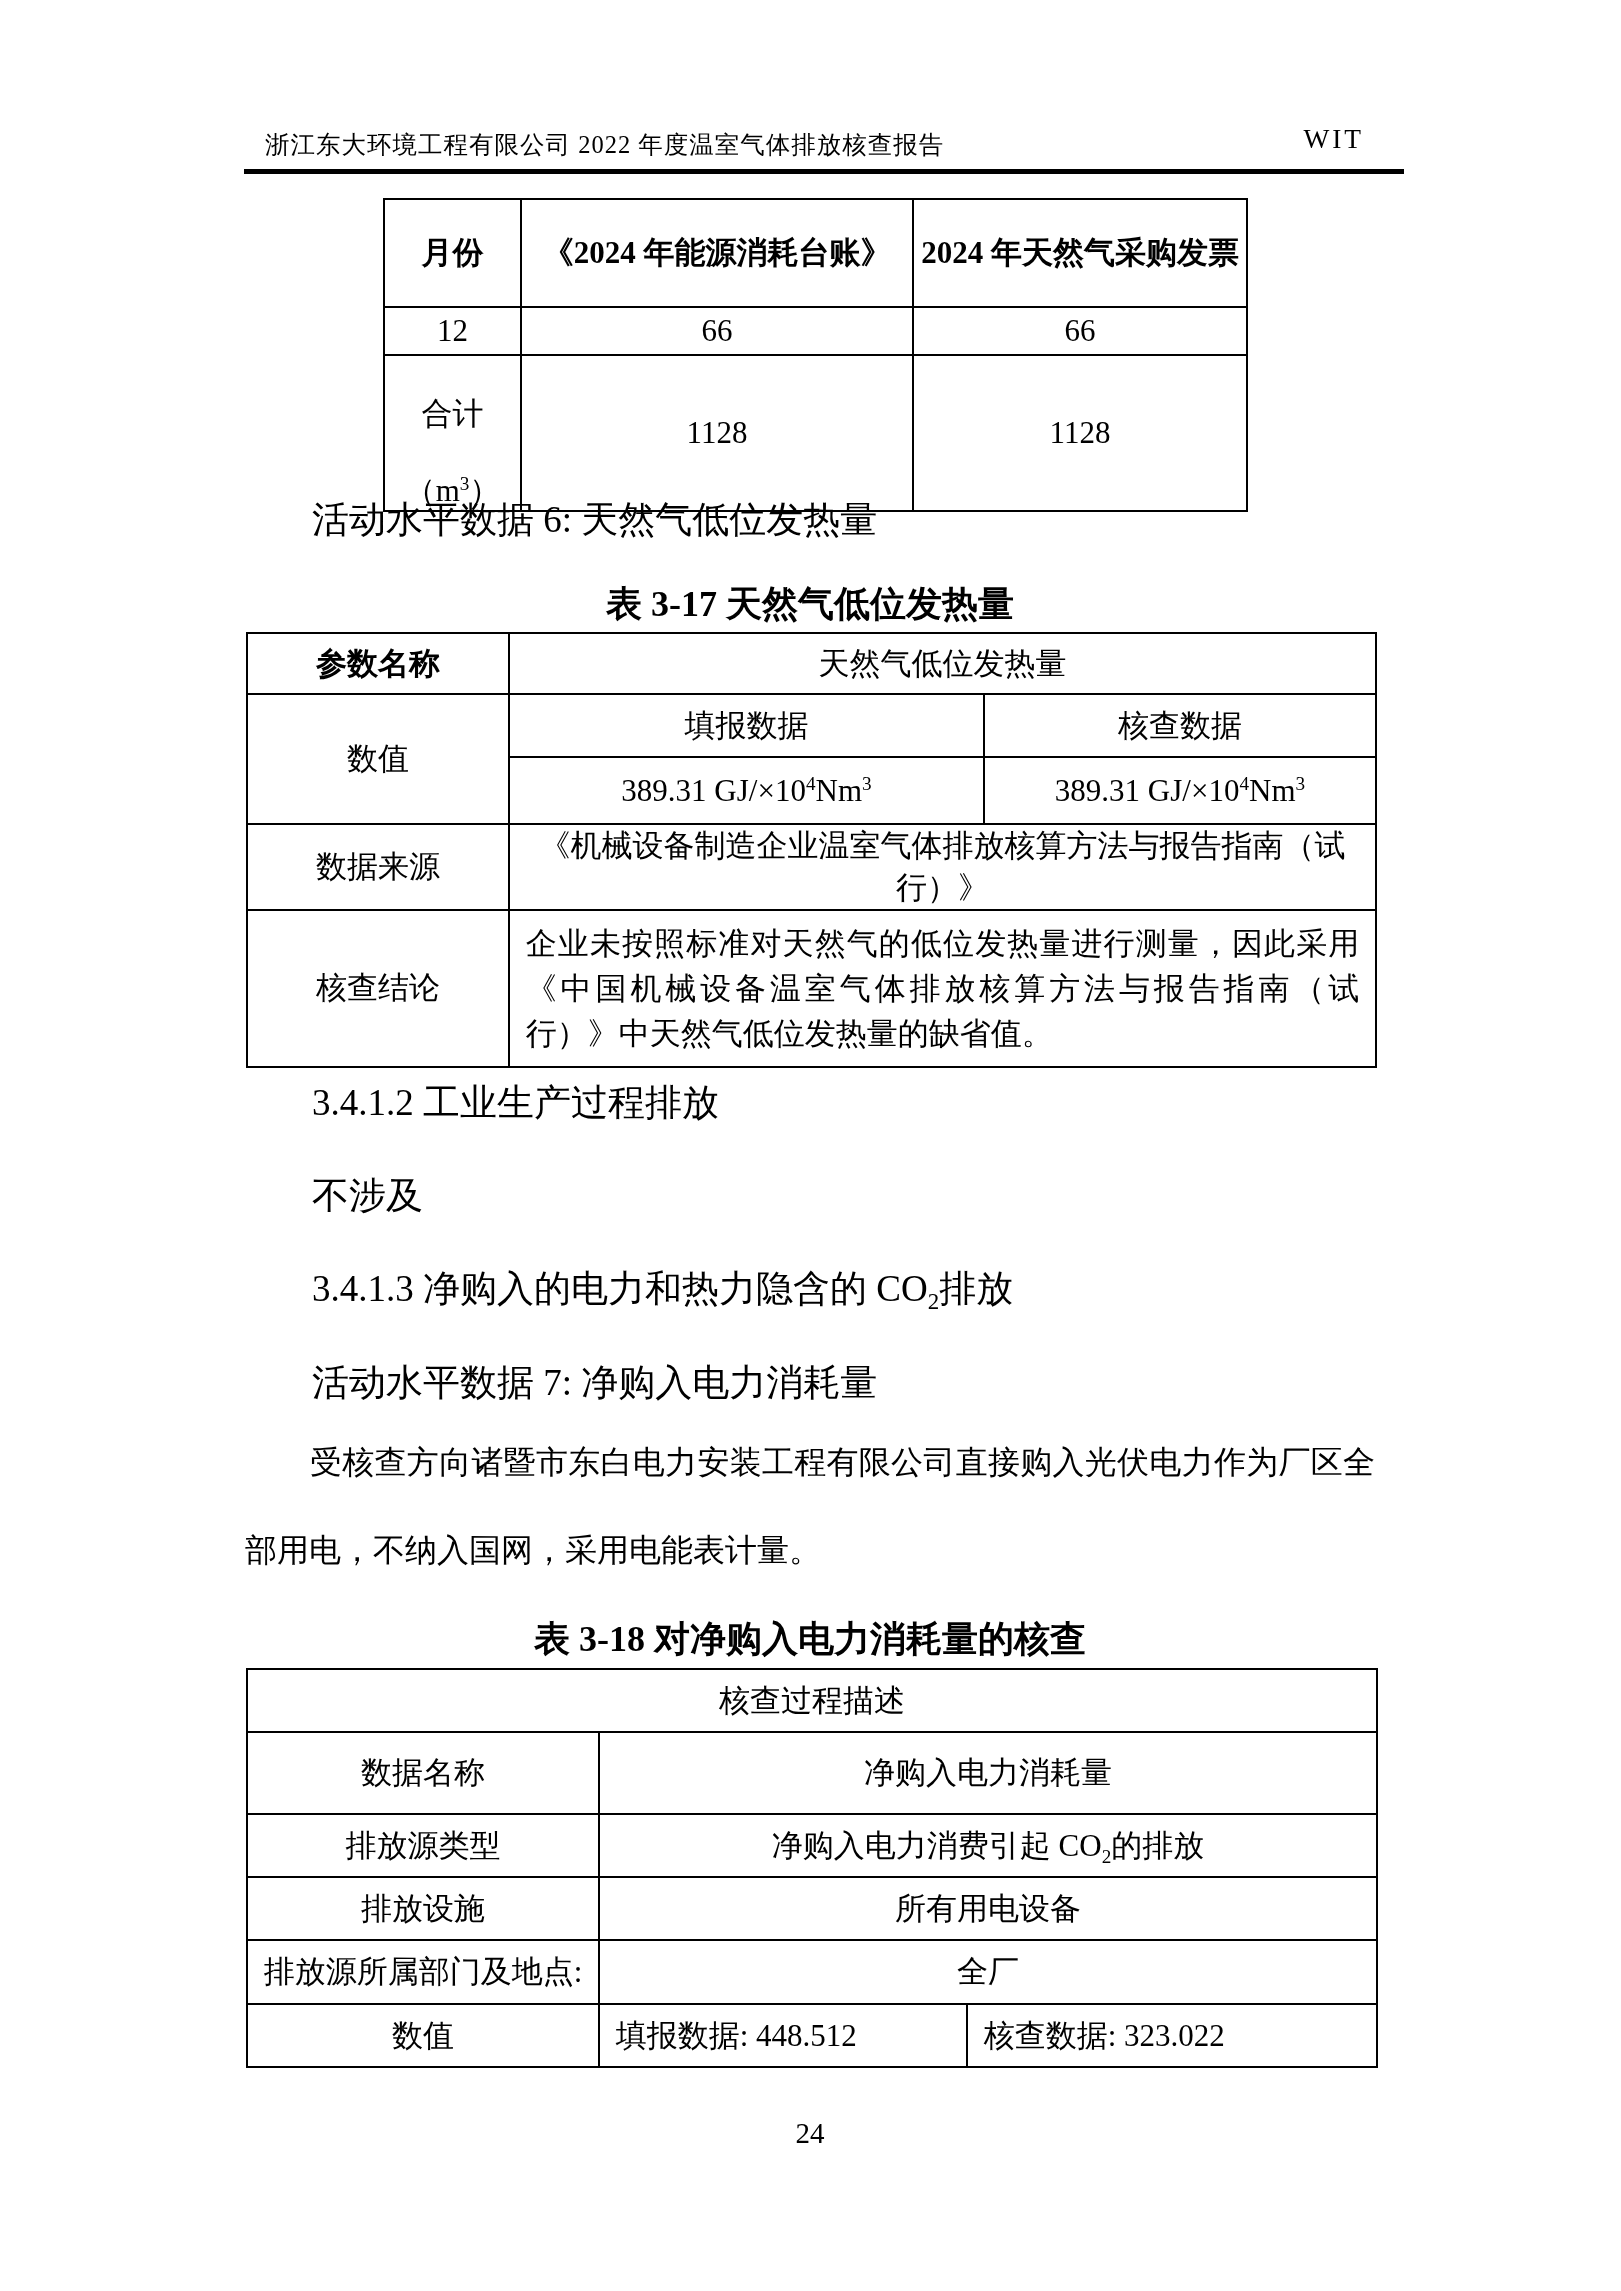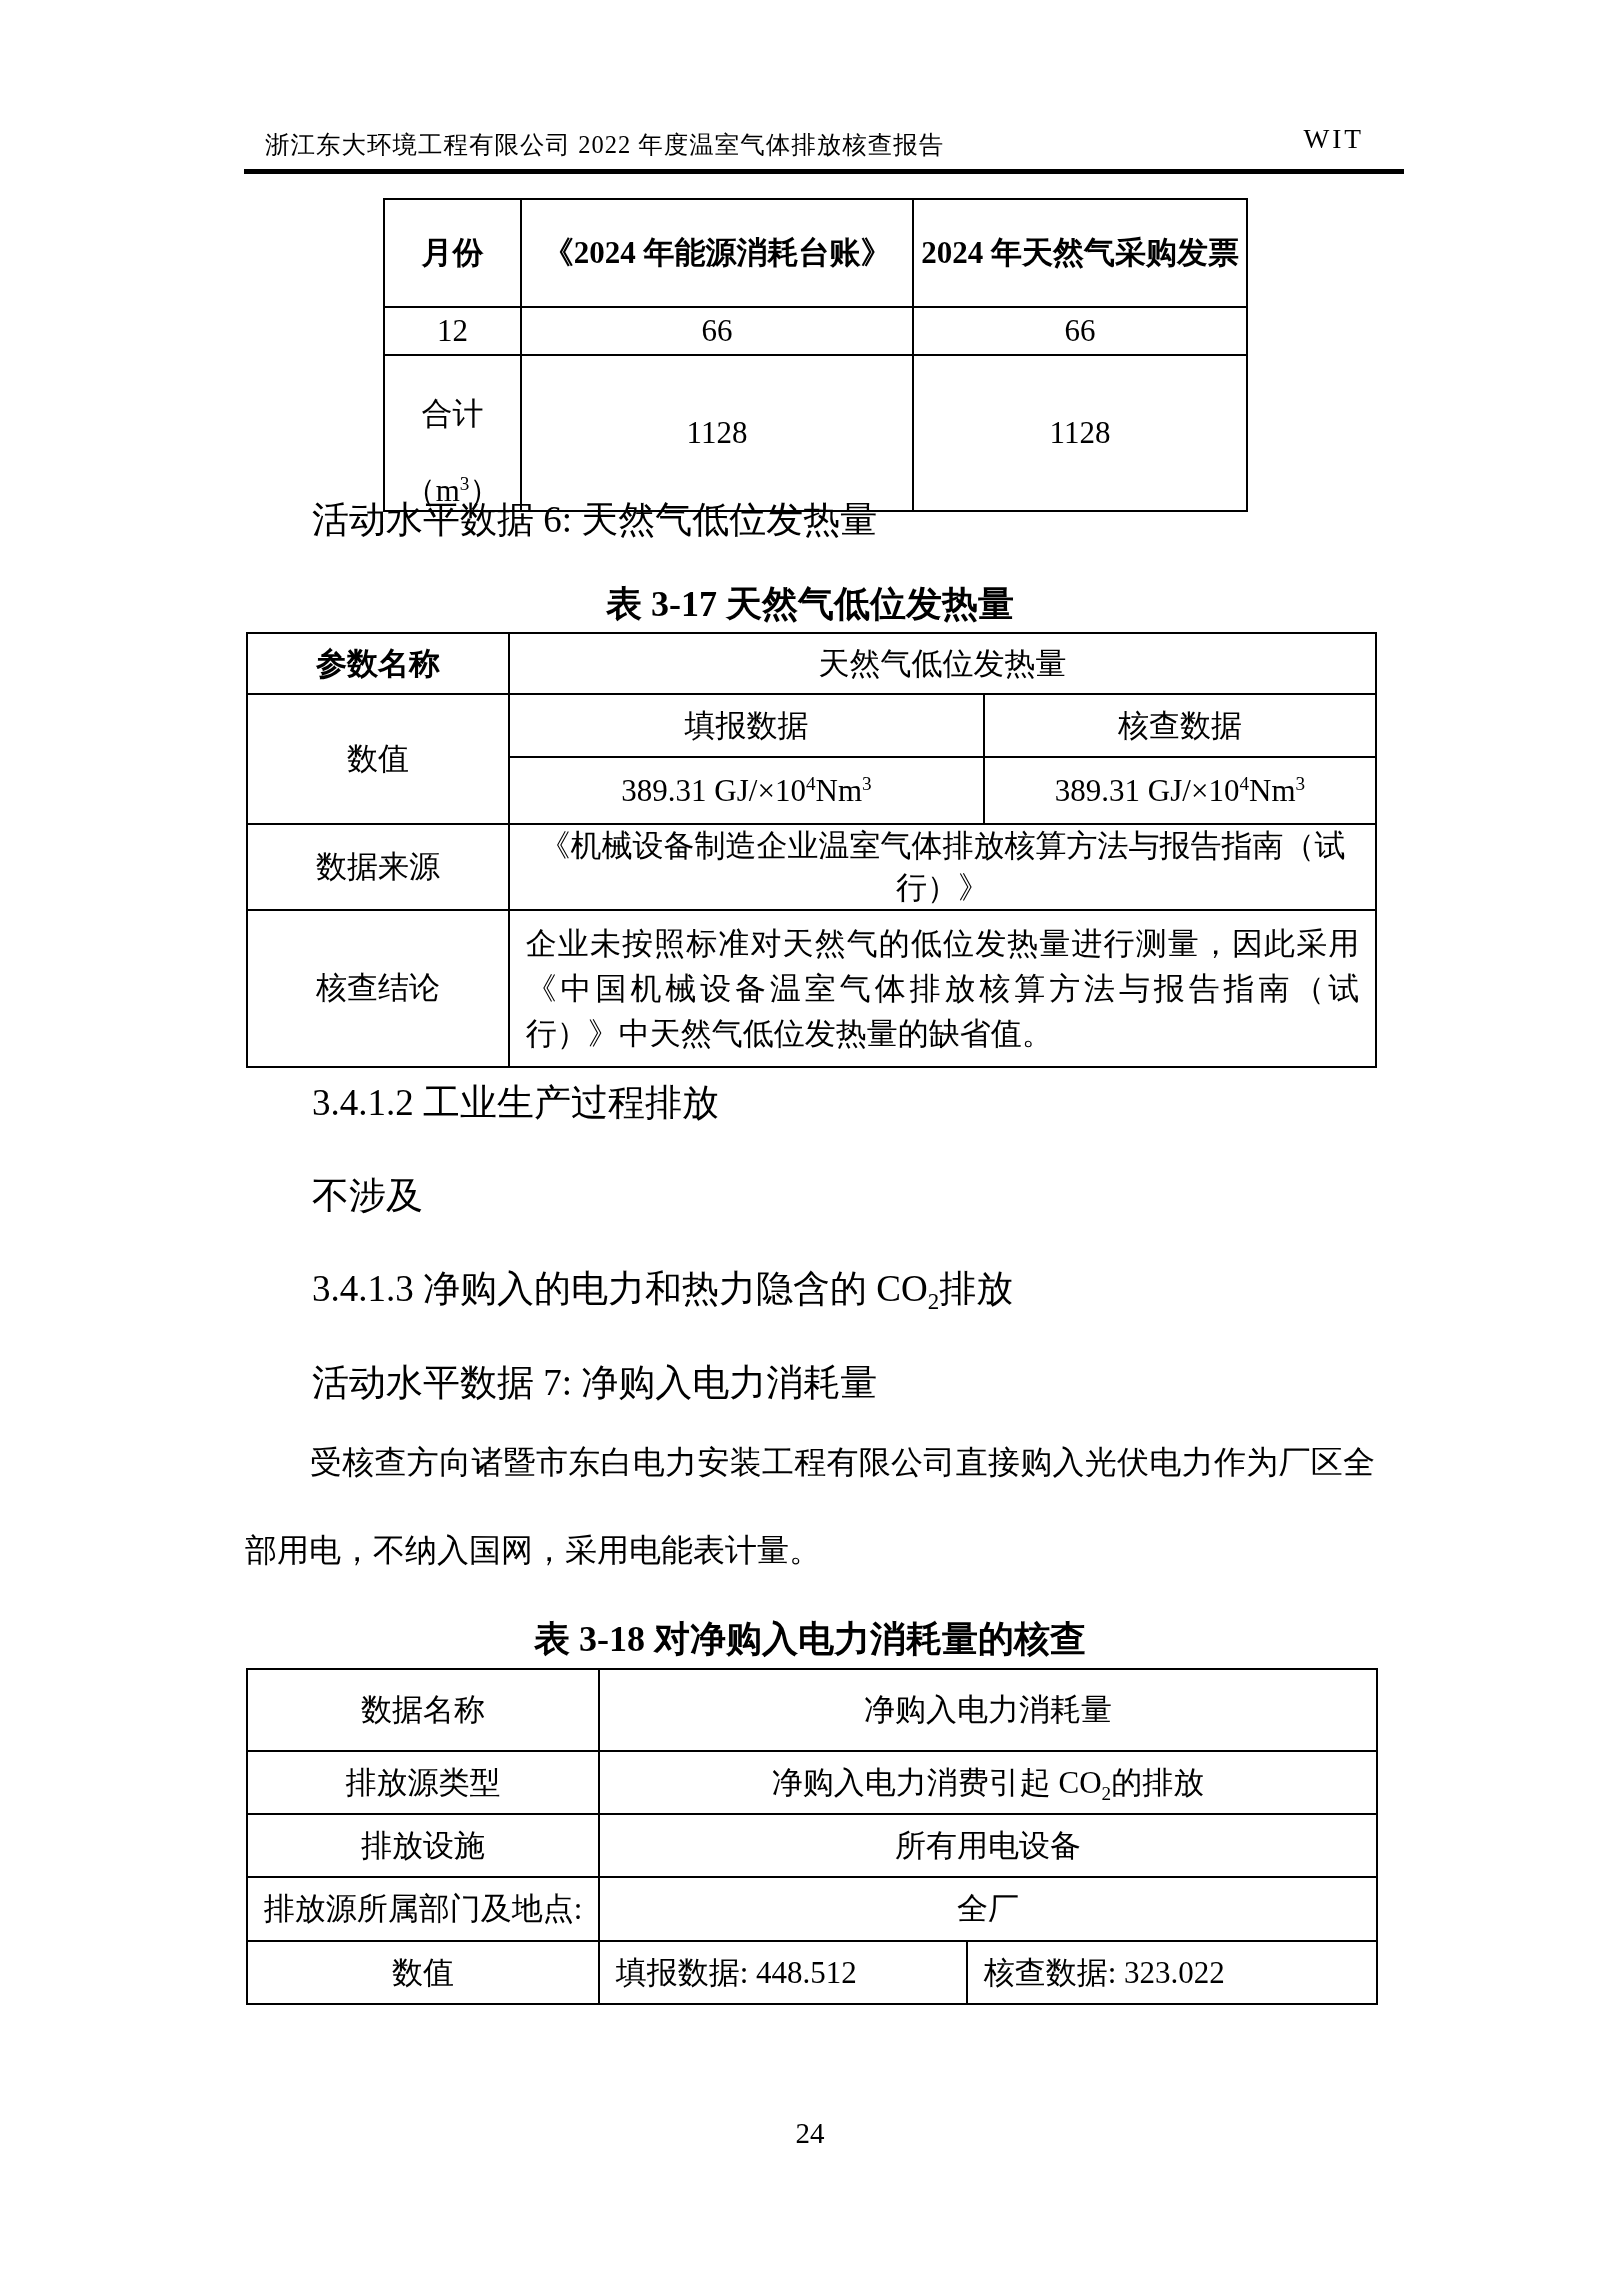--- a/index.html
+++ b/index.html
@@ -118,20 +118,23 @@
 
 <div class="abs caption" style="top:1615px">表 3-18 对净购入电力消耗量的核查</div>
 
 <table class="abs t t18">
   <colgroup>
       <col style="width:352px">
       <col style="width:368px">
       <col style="width:410px">
     </colgroup>
   <tbody>
+      <tr style="height:63px">
+    <td colspan="3">核查过程描述</td>
+  </tr>
   <tr style="height:82px">
     <td>数据名称</td>
     <td colspan="2">净购入电力消耗量</td>
   </tr>
   <tr style="height:63px">
     <td>排放源类型</td>
     <td colspan="2"><span>净购入电力消费引起 CO</span><sub>2</sub><span>的排放</span></td>
   </tr>
   <tr style="height:63px">
     <td>排放设施</td>

